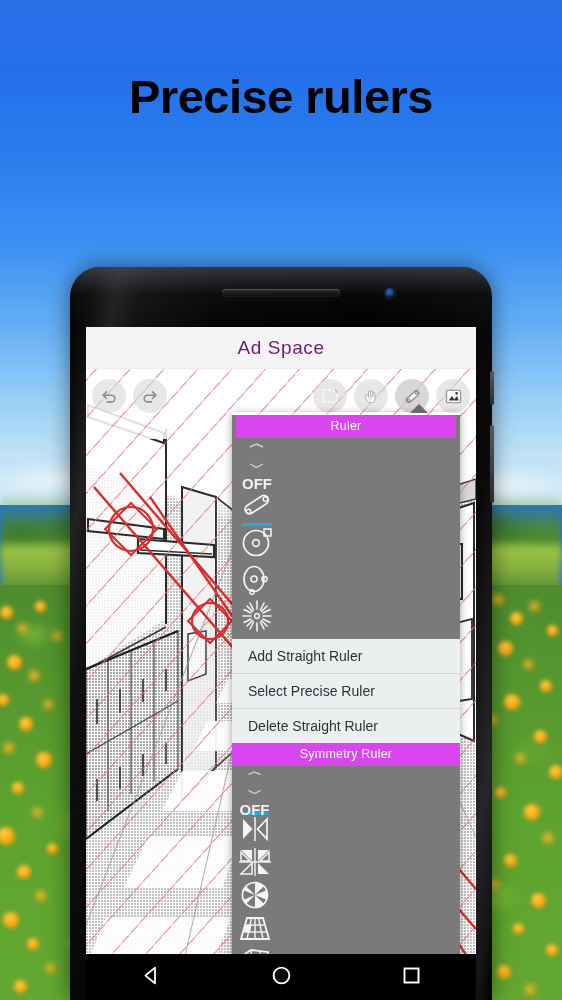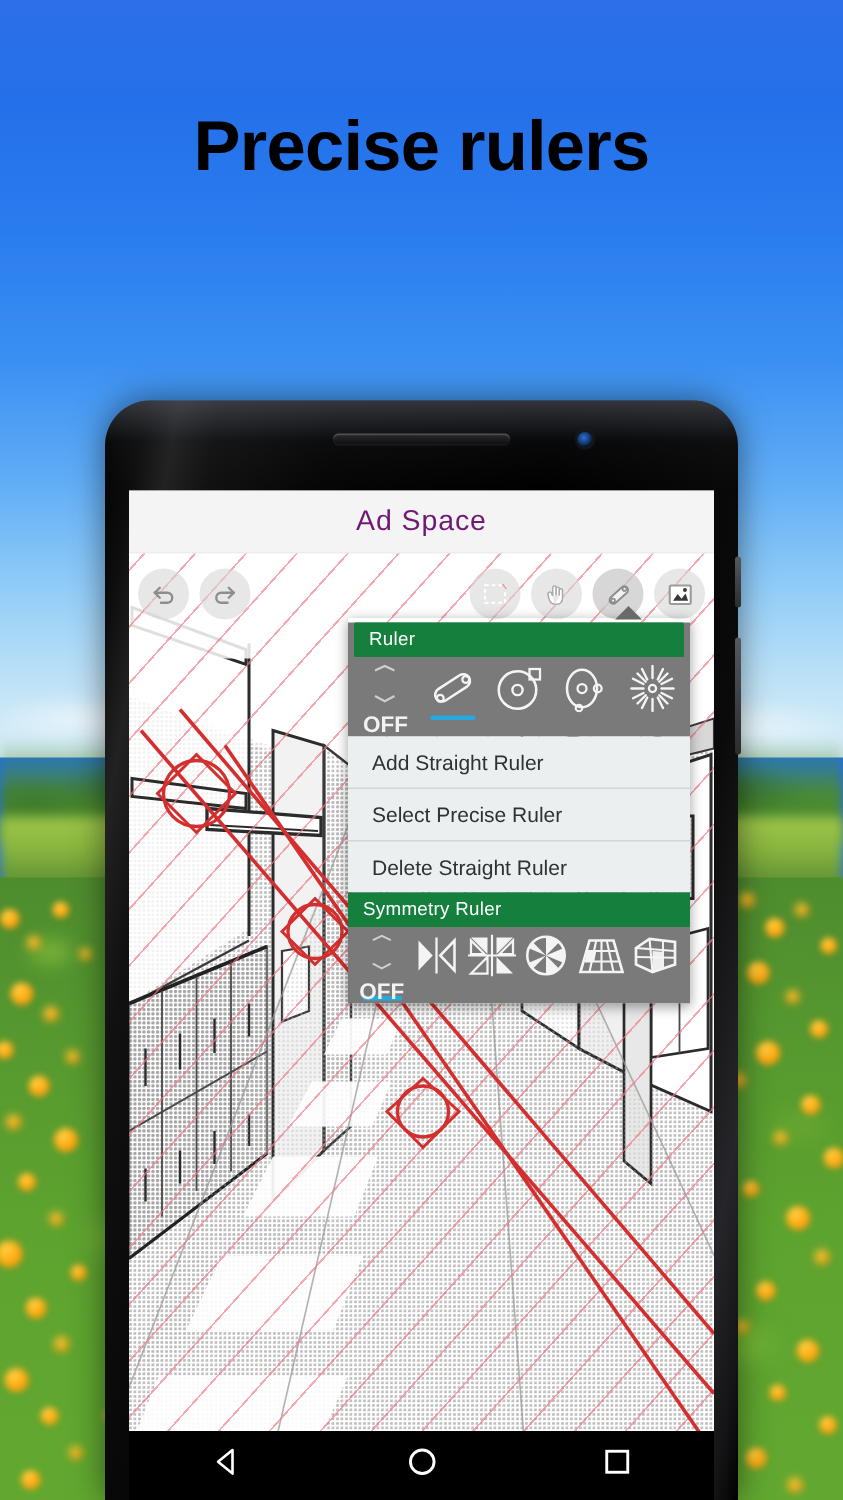--- a/index.html
+++ b/index.html
@@ -176,30 +176,30 @@
     position:absolute; left:146px; top:85px; width:228px;
     box-shadow:0 2px 8px rgba(0,0,0,.38);
   }
   .popup-arrow {
     position:absolute; right:32px; top:-8px;
     width:0; height:0;
     border-left:9px solid transparent; border-right:9px solid transparent;
     border-bottom:9px solid #6a6a6a;
   }
   .sec-title {
-    background:#15803d; color:#fff; font-size:12.5px;
-    padding:4px 10px 5px; letter-spacing:.2px;
+    background:#d946ef; color:#fff; font-size:12.5px;
+    padding:4px 10px 5px; letter-spacing:.2px;text-align:center;
   }
   .sec-title.inset {
     margin:3px 4px 0; border-radius:1px;
   }
   .sec-wrap { background:#7a7a7a; padding:0 0 2px; }
   .icon-row {
     display:flex; align-items:flex-start; justify-content:space-between;
-    padding:5px 6px 0; background:rgba(122,122,122,.82);
+    padding:5px 6px 0; background:rgba(122,122,122,.82);flex-direction:column;
   }
   .icon-cell {
     width:38px; display:flex; flex-direction:column; align-items:center;
   }
   .icon-cell svg { display:block; }
   .icon-underline {
     width:30px; height:3px; margin-top:2px; border-radius:1px;
     background:transparent;
   }
   .icon-cell.active .icon-underline { background:#29a8e0; }

